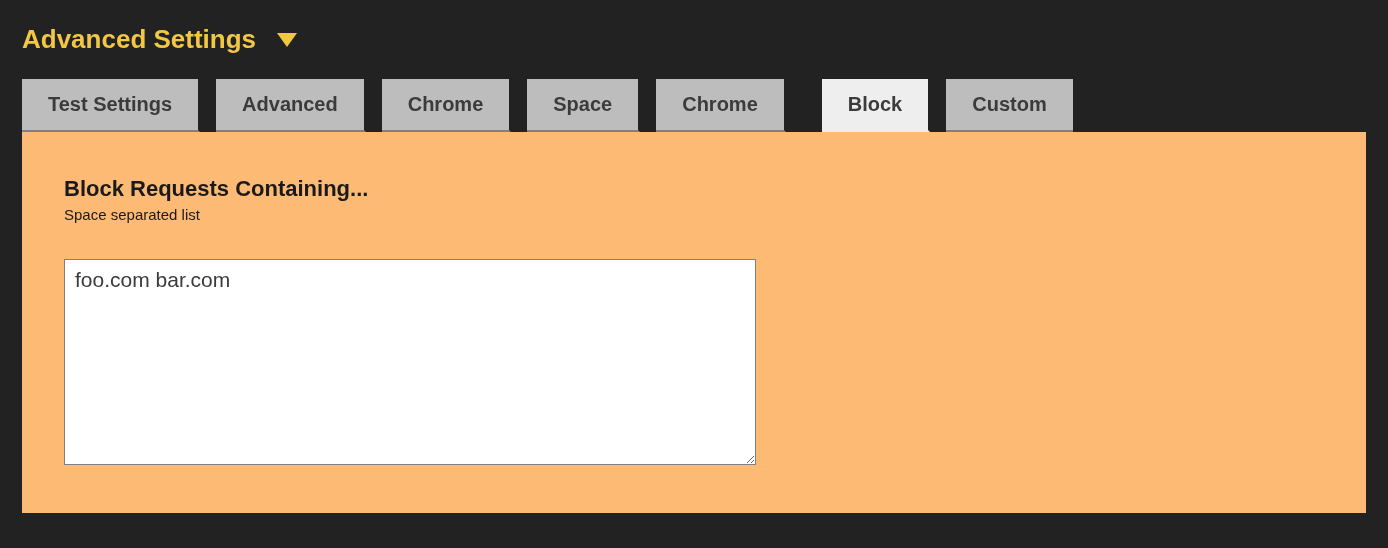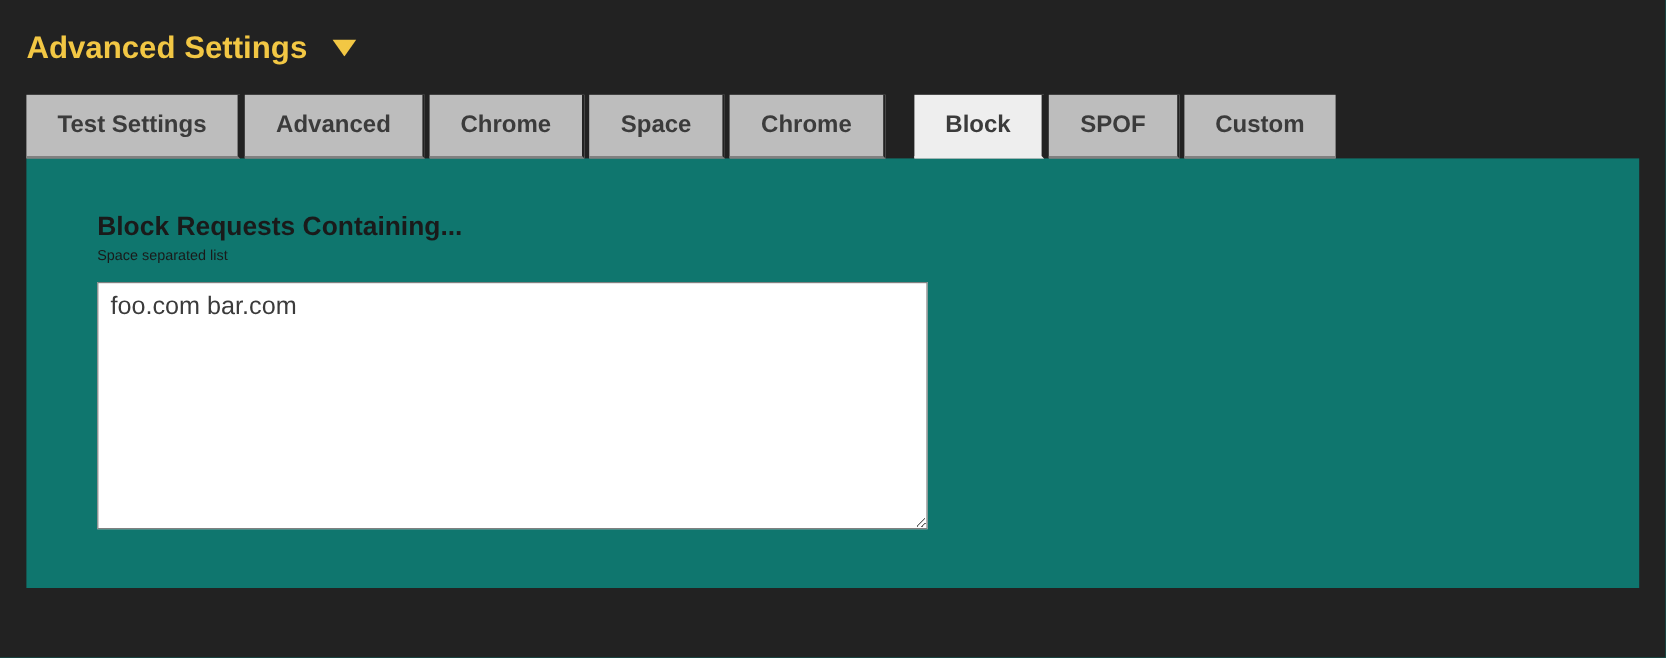--- a/index.html
+++ b/index.html
@@ -27,21 +27,21 @@
     }
     .header-caret {
       color: #f2c744;
       font-size: 18px;
       display: inline-flex;
       align-items: center;
     }
     .tabs-row {
       display: flex;
       padding-left: 22px;
-      gap: 4px;
+      gap: 16px;
     }
     .tab {
       background: #bdbdbd;
       color: #3b3b3b;
       font-size: 20px;
       font-weight: bold;
       padding: 14px 26px;
       border-right: 2px solid #222222;
       border-bottom: 2px solid #808080;
       cursor: pointer;
@@ -50,34 +50,34 @@
     }
     .tab.active {
       background: #eeeeee;
       border-bottom: 2px solid #eeeeee;
       margin-left: 20px;
     }
     .tab:last-child {
       border-right: none;
     }
     .panel {
-      background: #0f766e;
+      background: #fdba74;
       margin: 0 22px 22px 22px;
-      padding: 44px 40px 44px 59px;
+      padding: 44px 40px 44px 42px;
     }
     .section-title {
       font-size: 22px;
       font-weight: bold;
       color: #1a1a1a;
       margin-bottom: 4px;
     }
     .section-subtitle {
-      font-size: 12px;
+      font-size: 15px;
       color: #1a1a1a;
-      margin-bottom: 15px;
+      margin-bottom: 36px;
     }
     .block-textarea {
       width: 692px;
       height: 206px;
       border: 1px solid #808080;
       background: #ffffff;
       font-family: Arial, Helvetica, sans-serif;
       font-size: 21px;
       color: #3b3b3b;
       padding: 8px 10px;
@@ -97,21 +97,20 @@
   </span>
 </div>
 
 <div class="tabs-row">
   <div class="tab">Test Settings</div>
   <div class="tab">Advanced</div>
   <div class="tab">Chrome</div>
   <div class="tab">Space</div>
   <div class="tab">Chrome</div>
   <div class="tab active">Block</div>
-  <div class="tab">SPOF</div>
   <div class="tab">Custom</div>
 </div>
 
 <div class="panel">
   <div class="section-title">Block Requests Containing...</div>
   <div class="section-subtitle">Space separated list</div>
   <textarea class="block-textarea" style="">foo.com bar.com</textarea>
 </div>
 
 </body></html>

